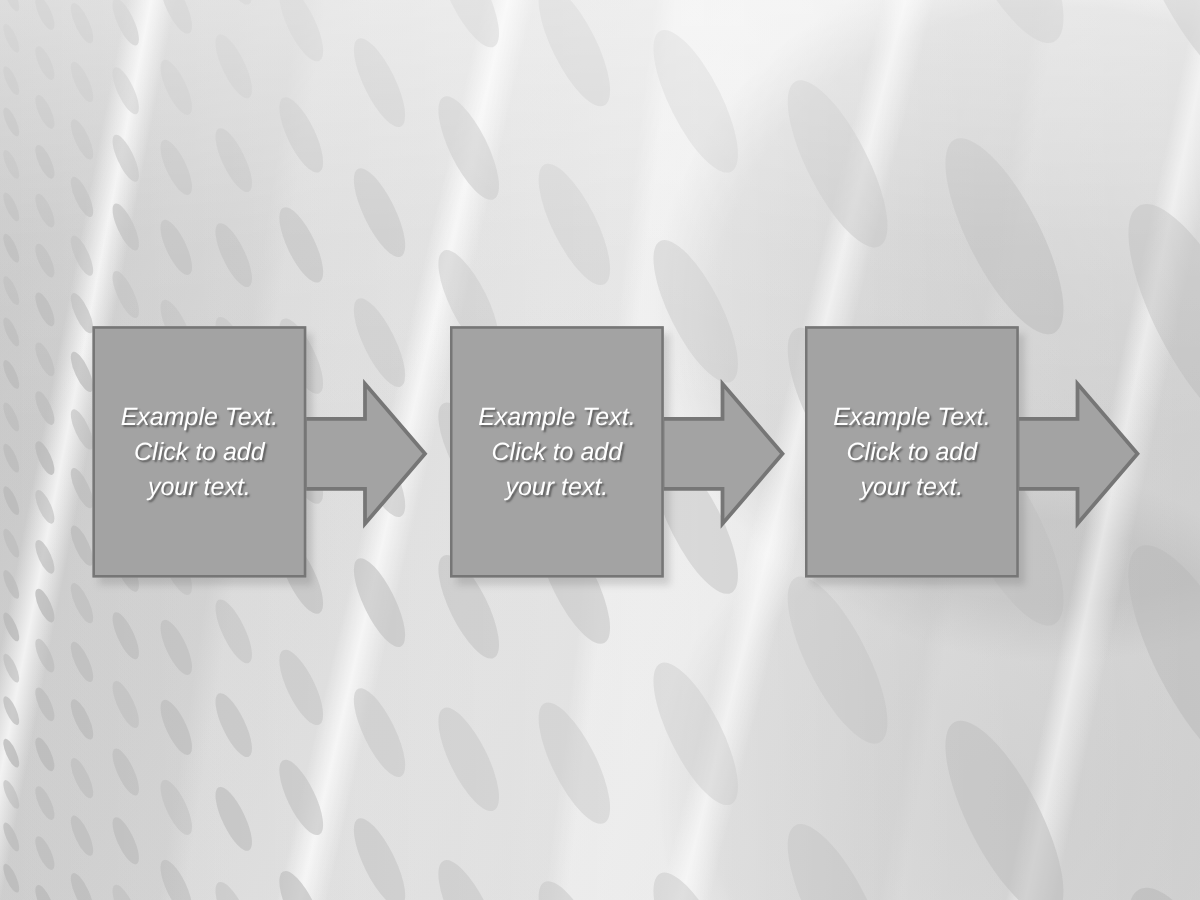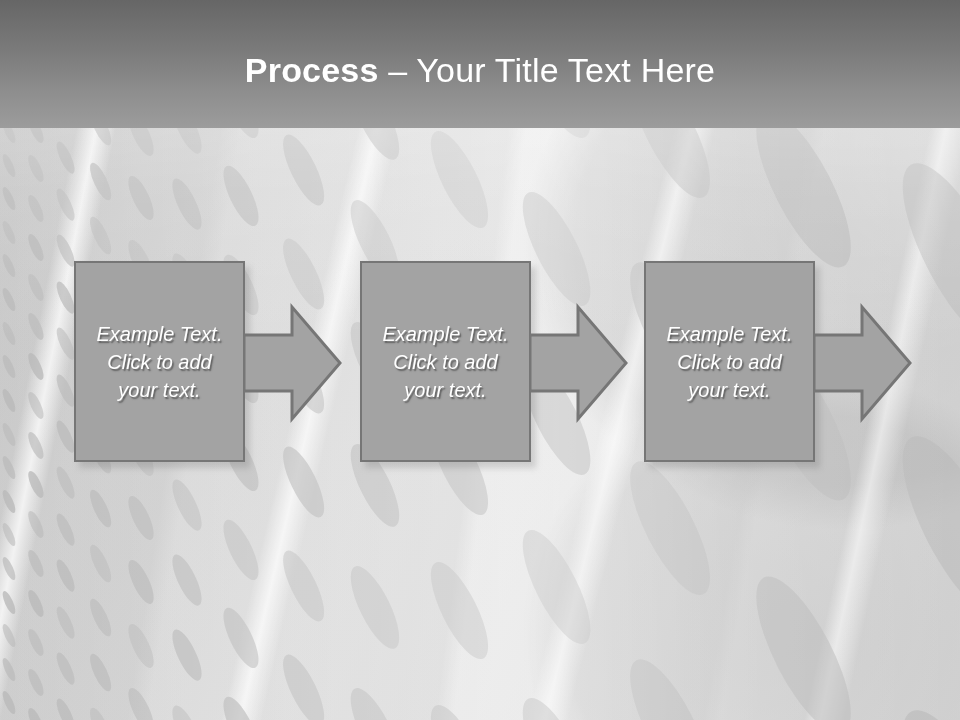--- a/index.html
+++ b/index.html
@@ -320,25 +320,20 @@
         <div class="dots" style="left: 925.282px; width: 70.9311px;">
           <i style="width: 66.9311px; height: 204.14px; left: 0px; top: -20px; opacity: 0.63; background: rgb(185, 185, 185); transform: rotate(-27.5deg);"></i>
           <i style="width: 66.9311px; height: 204.14px; left: 0px; top: 253.548px; opacity: 0.47; background: rgb(185, 185, 185); transform: rotate(-27.5deg);"></i>
           <i style="width: 66.9311px; height: 204.14px; left: 0px; top: 527.095px; opacity: 0.55; background: rgb(185, 185, 185); transform: rotate(-27.5deg);"></i>
           <i style="width: 66.9311px; height: 204.14px; left: 0px; top: 800.643px; opacity: 0.63; background: rgb(185, 185, 185); transform: rotate(-27.5deg);"></i>
         </div>
       </div>
     <div class="bg-veil"></div>
   </div>
 
-  <div class="header">
-    <div class="title">
-      <span class="strong">Process</span><span class="rest"> – Your Title Text Here</span>
-    </div>
-  </div>
 
   <div class="steps">
 
     <div class="step step1">
       <div class="shadow"></div>
       <div class="arrow">
         <svg width="100" height="116" viewBox="0 0 100 116">
           <polygon points="0,30 48,30 48,2 96,58 48,114 48,86 0,86" fill="#a3a3a3" stroke="#767676" stroke-width="3" stroke-linejoin="miter"></polygon>
         </svg>
       </div>

